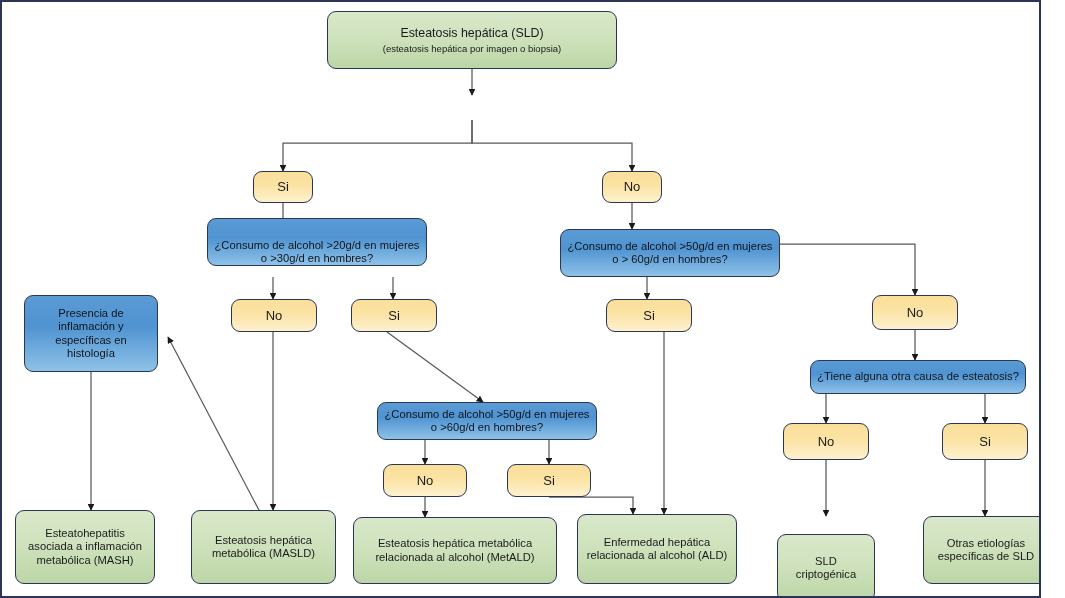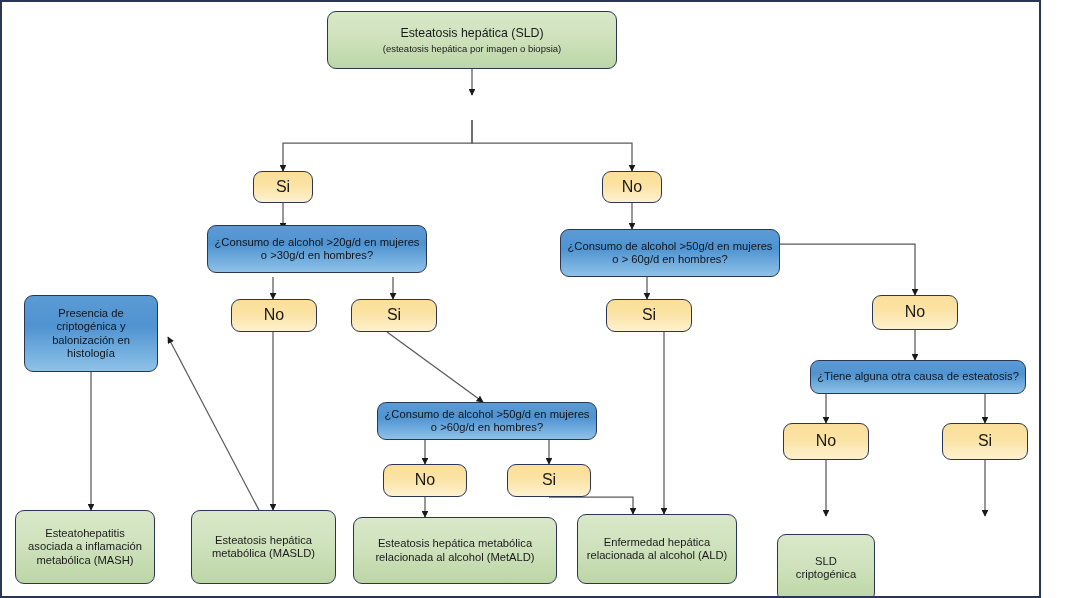--- a/index.html
+++ b/index.html
@@ -12,21 +12,21 @@
   .green{
     background:linear-gradient(180deg,#d9e8c9 0%,#cfe2bd 45%,#bcd6a6 100%);
     border:1.4px solid #2b3656;color:#1a1a1a;font-size:11.2px;
   }
   .blue{
     background:linear-gradient(180deg,#5b9bd5 0%,#4f93d1 40%,#8ec2e8 100%);
     border:1.4px solid #2b3656;color:#10151c;font-size:11.2px;
   }
   .yellow{
     background:linear-gradient(180deg,#fbdf9a 0%,#fbe3a4 45%,#fdf1cf 100%);
-    border:1.4px solid #2b3656;color:#1a1a1a;font-size:16px;
+    border:1.4px solid #2b3656;color:#1a1a1a;font-size:13px;
   }
   .t-big{font-size:12.4px;}
 </style>
 </head>
 <body>
 
 <div id="stage">
 
   <svg id="wires" viewBox="0 0 1065 598">
     <defs>
@@ -93,21 +93,21 @@
 
 
   <div class="node yellow" style="left:251px;top:169px;width:60px;height:32px;">
     <span class="txt">Si</span>
   </div>
 
   <div class="node yellow" style="left:600px;top:169px;width:60px;height:32px;">
     <span class="txt">No</span>
   </div>
 
-  <div class="node blue" style="left:205px;top:223px;width:220px;height:48px;">
+  <div class="node blue" style="left:205px;top:216px;width:220px;height:48px;align-items:flex-end;">
     <span class="txt">¿Consumo de alcohol &gt;20g/d en mujeres o &gt;30g/d en hombres?</span>
   </div>
 
   <div class="node blue" style="left:558px;top:227px;width:220px;height:48px;">
     <span class="txt">¿Consumo de alcohol &gt;50g/d en mujeres o &gt; 60g/d en hombres?</span>
   </div>
 
   <div class="node yellow" style="left:229px;top:297px;width:86px;height:33px;">
     <span class="txt">No</span>
   </div>
@@ -118,21 +118,21 @@
 
   <div class="node yellow" style="left:604px;top:297px;width:86px;height:33px;">
     <span class="txt">Si</span>
   </div>
 
   <div class="node yellow" style="left:870px;top:293px;width:86px;height:35px;">
     <span class="txt">No</span>
   </div>
 
   <div class="node blue" style="left:22px;top:293px;width:134px;height:77px;">
-    <span class="txt">Presencia de criptogénica y balonización en histología</span>
+    <span class="txt">Presencia de inflamación y específicas en histología</span>
   </div>
 
   <div class="node blue" style="left:375px;top:400px;width:220px;height:38px;">
     <span class="txt">¿Consumo de alcohol &gt;50g/d en mujeres o &gt;60g/d en hombres?</span>
   </div>
 
   <div class="node yellow" style="left:381px;top:462px;width:84px;height:33px;">
     <span class="txt">No</span>
   </div>
 
@@ -165,14 +165,17 @@
   </div>
 
   <div class="node green" style="left:575px;top:512px;width:160px;height:70px;">
     <span class="txt">Enfermedad hepática relacionada al alcohol (ALD)</span>
   </div>
 
   <div class="node green" style="left:775px;top:532px;width:98px;height:68px;text-align:center;">
     <span class="txt">SLD criptogénica</span>
   </div>
 
+  <div class="node green" style="left:921px;top:514px;width:126px;height:68px;">
+    <span class="txt">Otras etiologías específicas de SLD</span>
+  </div>
 
 </div>
 
 </body></html>

